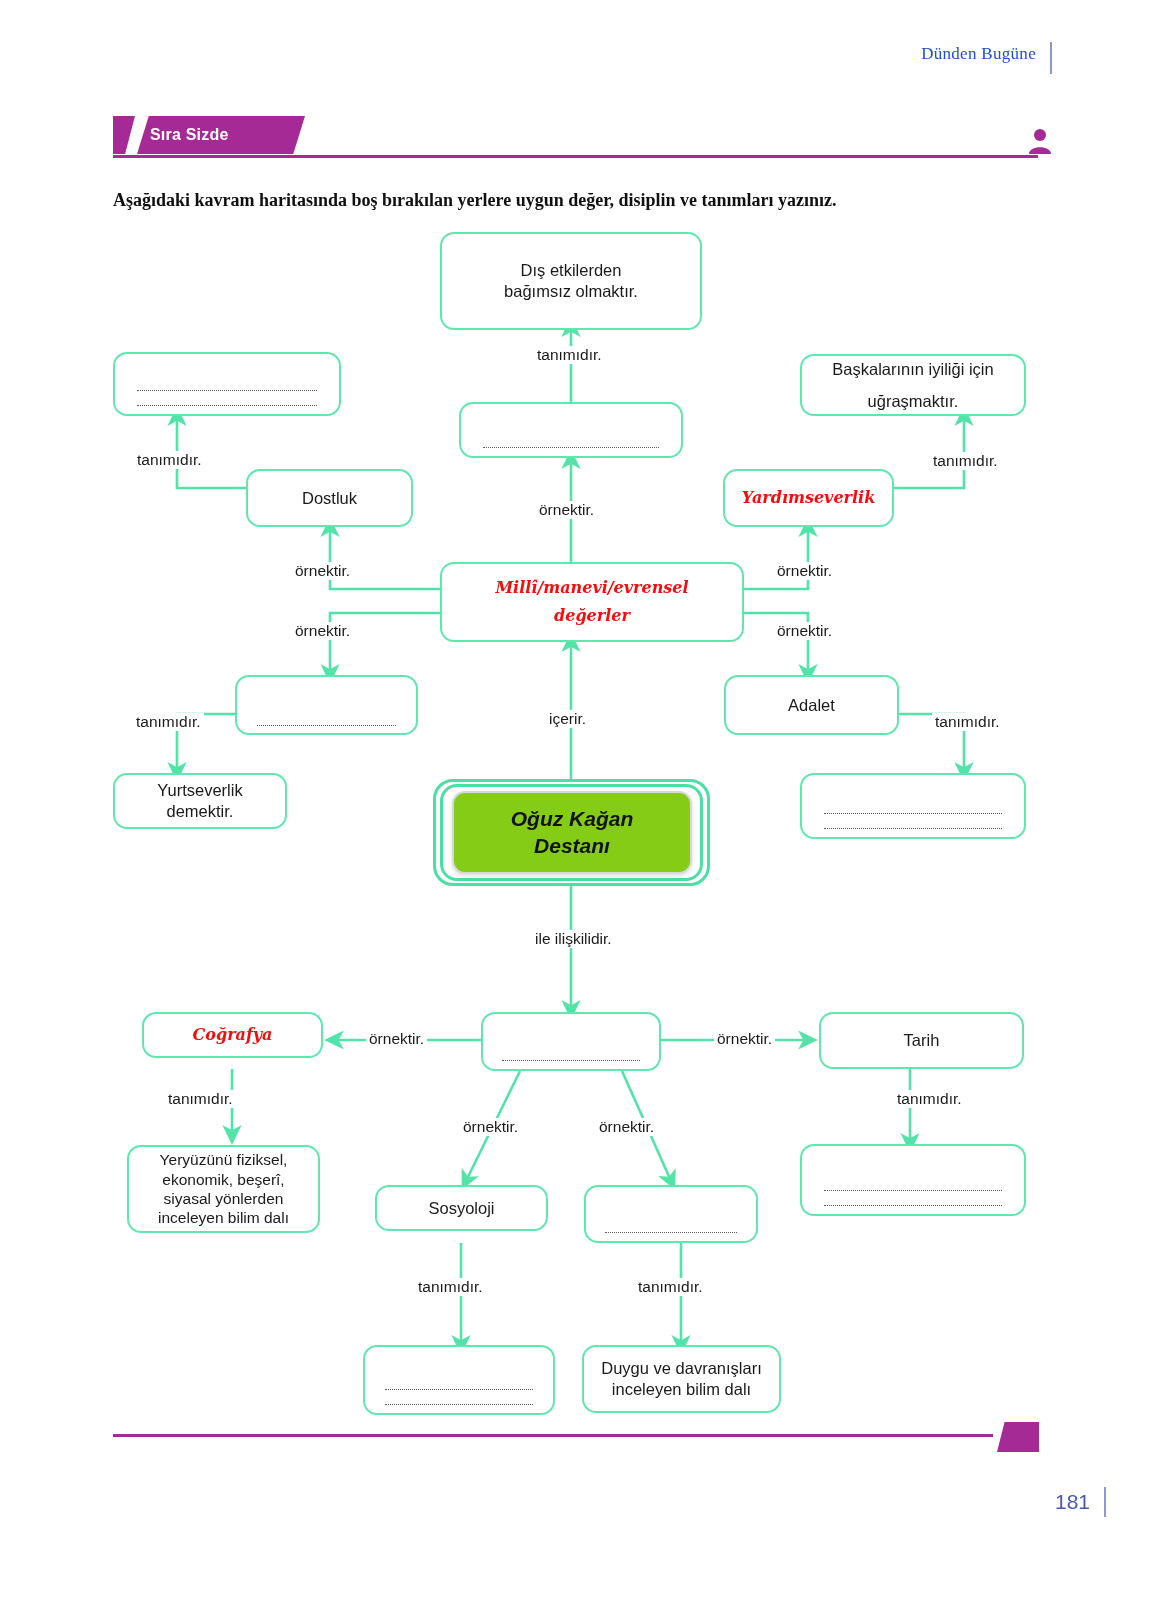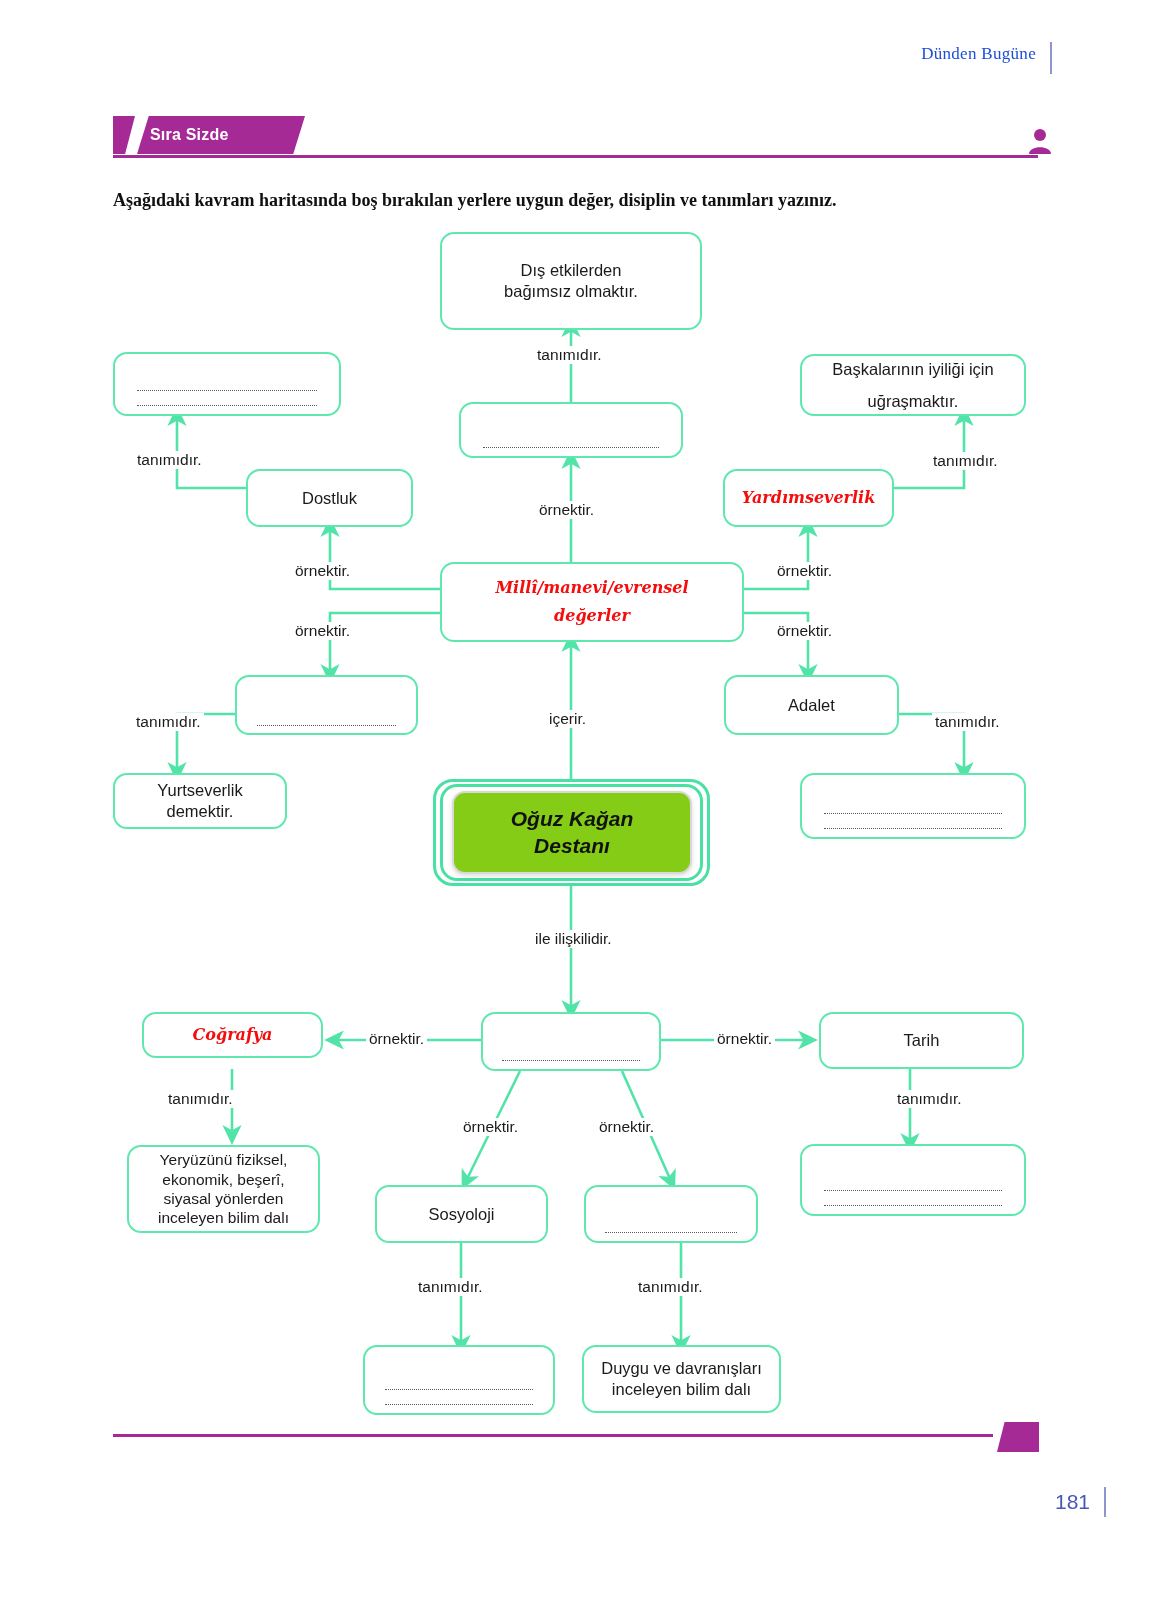--- a/index.html
+++ b/index.html
@@ -195,21 +195,21 @@
     <span>Tarih</span>
   </div>
 
   <div class="node" style="left:127px;top:1145px;width:193px;height:88px;font-size:15.5px;">
     <span>Yeryüzünü fiziksel,</span>
     <span>ekonomik, beşerî,</span>
     <span>siyasal yönlerden</span>
     <span>inceleyen bilim dalı</span>
   </div>
 
-  <div class="node" style="left:375px;top:1185px;width:173px;height:58px;">
+  <div class="node" style="left:375px;top:1185px;width:173px;height:46px;">
     <span>Sosyoloji</span>
   </div>
 
   <div class="node blank one" style="left:584px;top:1185px;width:174px;height:58px;justify-content:flex-end;padding-bottom:8px;">
     <div class="wline"></div>
   </div>
 
   <div class="node blank" style="left:800px;top:1144px;width:226px;height:72px;">
     <div class="wline"></div>
     <div class="wline"></div>

